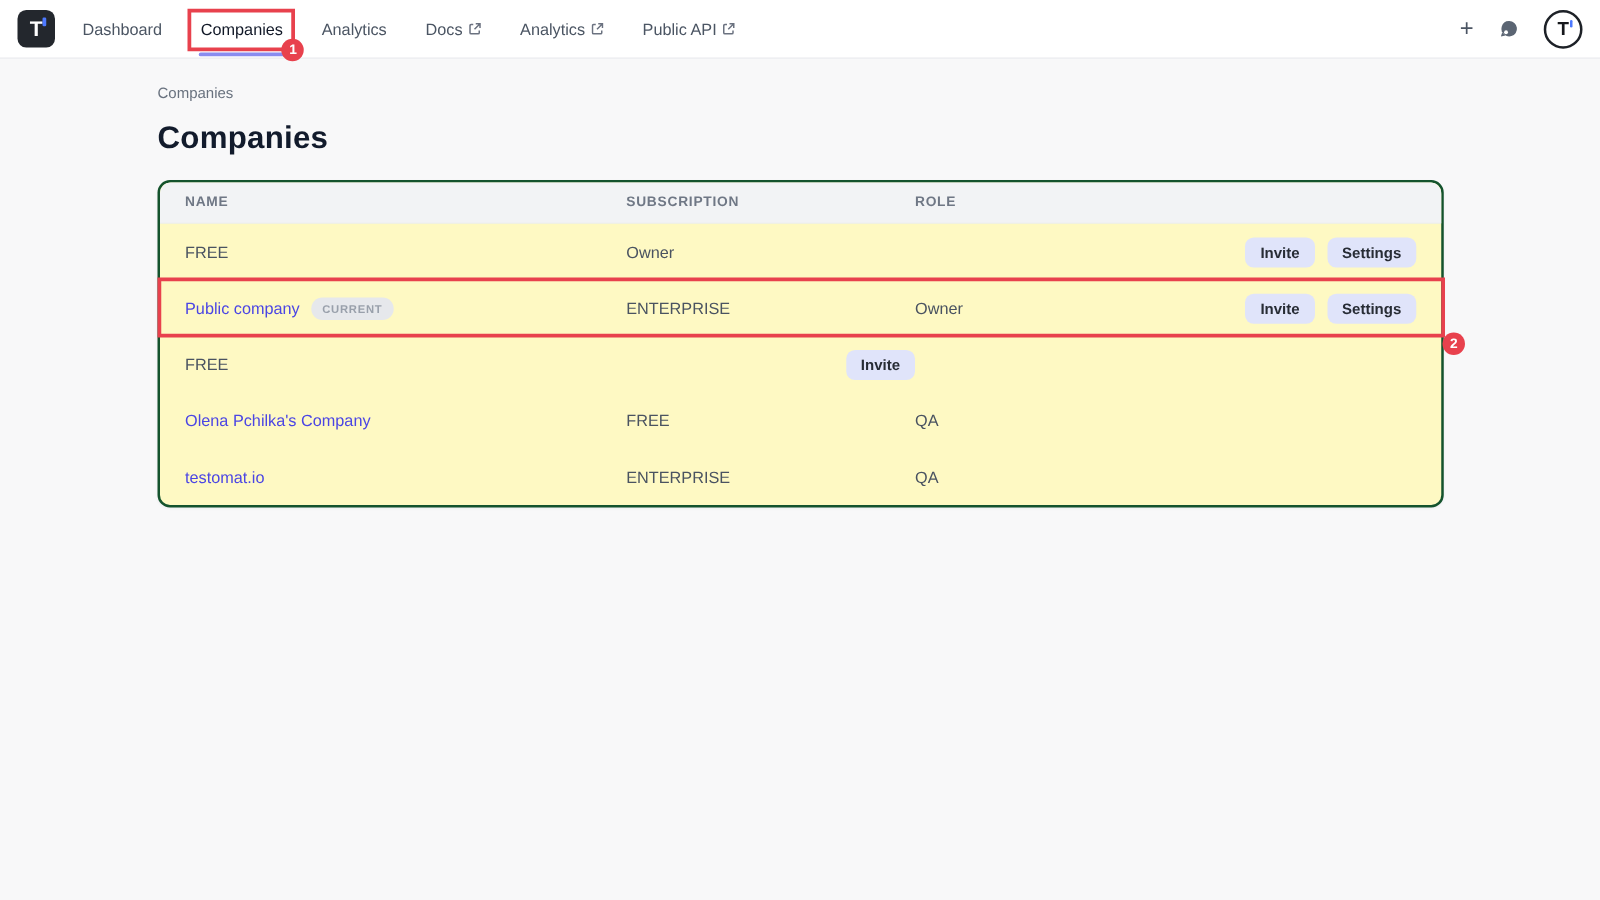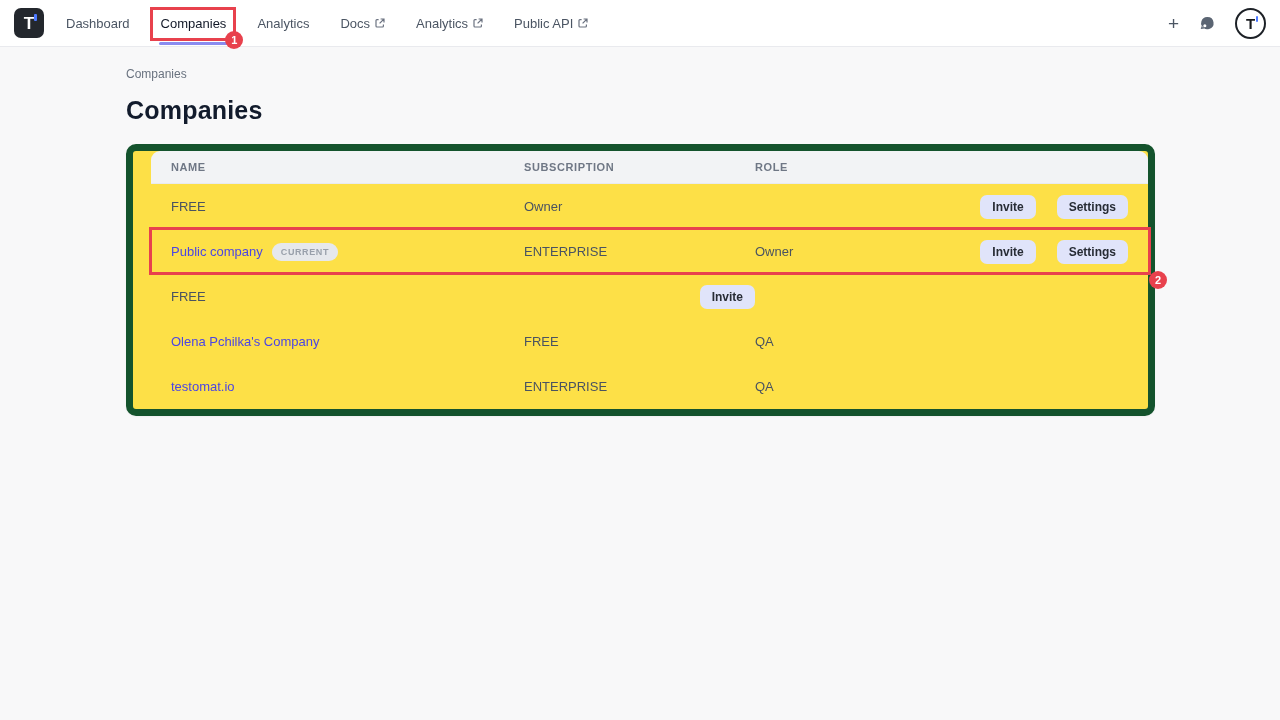--- a/index.html
+++ b/index.html
@@ -57,24 +57,23 @@
   }
   .anno-badge.b1 { right:-17px; bottom:-18px; }
   .anno-badge.b2 { right:-19px; bottom:-15px; }
 
   
   .main { padding:20px 126px 0 126px; }
   .breadcrumb { font-size:12px; color:#69727f; }
   .page-title { margin-top:15px; font-size:25px; font-weight:700; color:#121b2c; letter-spacing:.2px; }
 
   .card {
-    margin-top:19px; width:1029px; background:#fde047;
-    border:7px solid #14532d; border-radius:10px;
+    margin-top:19px; width:1029px; background:#fef9c3;
+    border:2px solid #14532d; border-radius:10px;
     box-shadow:0 1px 2px rgba(15,23,42,.04);
-    padding-left:18px;
   }
   .trow {
     display:grid; grid-template-columns:353px 231px 1fr auto;
     align-items:center; padding:0 20px;
   }
   .thead {
     height:33px; background:#f2f3f5; border-bottom:1px solid #e9ebef;
     border-radius:9px 9px 0 0;
   }
   .th {
@@ -82,21 +81,21 @@
     text-transform:uppercase; letter-spacing:.6px;
   }
   .tr { height:45px; position:relative; }
   .name-cell { display:flex; align-items:center; gap:9px; }
   .company-link { font-size:13px; font-weight:500; color:#4b46e4; text-decoration:none; cursor:pointer; }
   .current-badge {
     background:#e6e8ec; color:#99a0ab; font-size:9px; font-weight:700;
     text-transform:uppercase; letter-spacing:.6px; padding:4px 9px; border-radius:10px;
   }
   .cell { font-size:13px; color:#4a5361; }
-  .actions { display:flex; gap:21px; justify-content:flex-end; }
+  .actions { display:flex; gap:10px; justify-content:flex-end; }
   .btn {
     background:#e0e4fa; color:#272c35; border:none; cursor:pointer;
     font-family:"Liberation Sans", sans-serif;
     font-size:12px; font-weight:600; padding:6px 12px; border-radius:7px; line-height:1;
   }
 </style>
 </head>
 <body>
 
 <header class="topbar">

